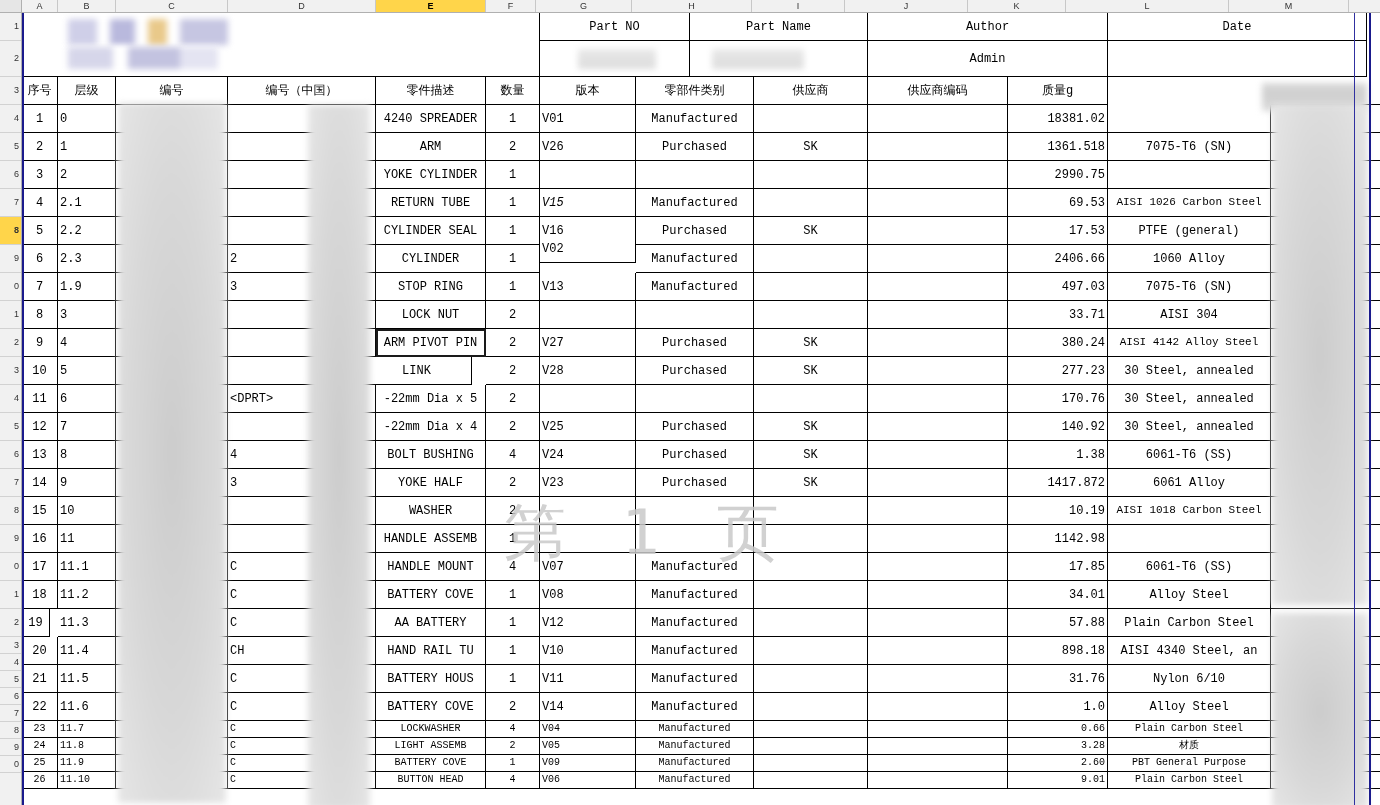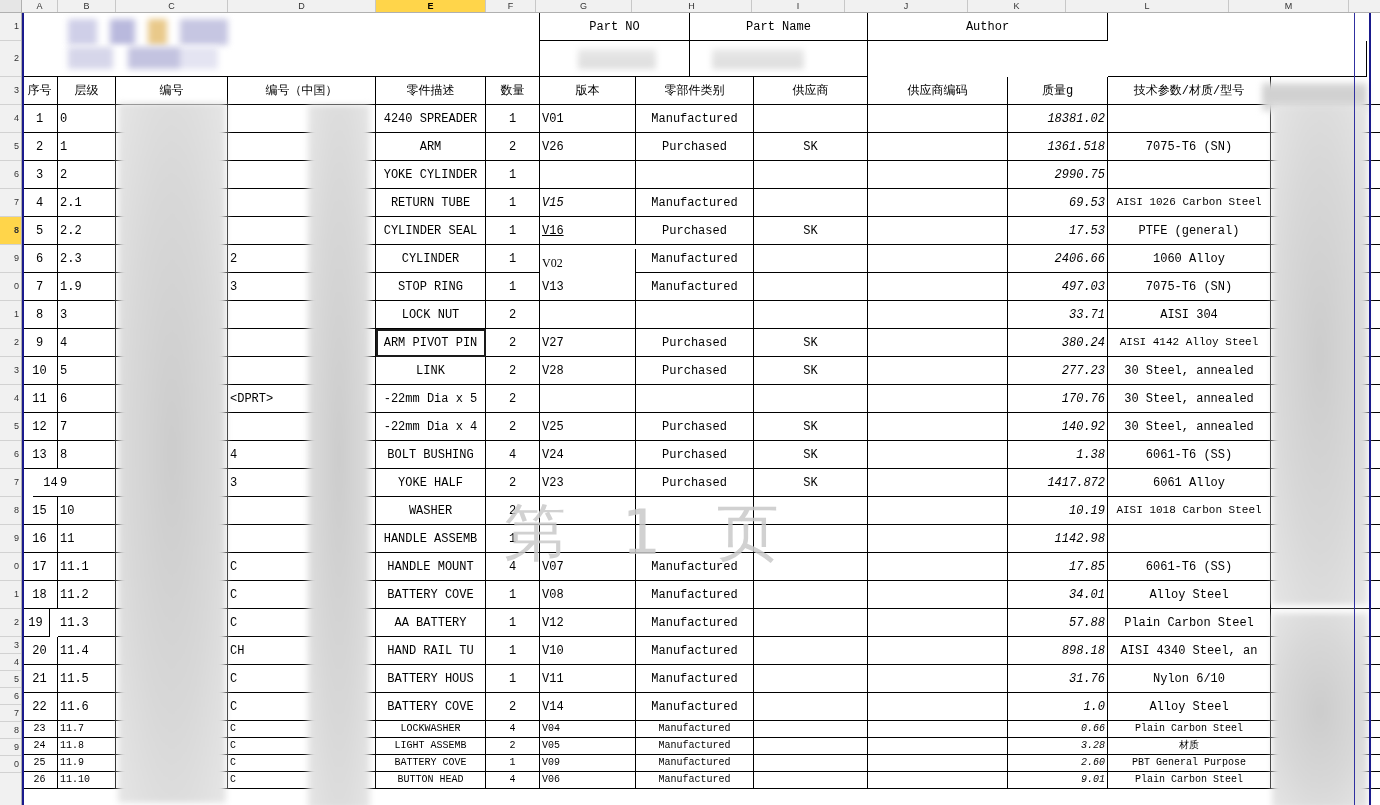--- a/index.html
+++ b/index.html
@@ -100,21 +100,21 @@
     white-space: nowrap;
     display: flex;
     align-items: center;
     font-family: "Liberation Mono", monospace;
     font-size: 12px;
     line-height: 1;
     padding: 0 2px;
   }
   .cell.c { justify-content: center; }
   .cell.l { justify-content: flex-start; }
-  .cell.r { justify-content: flex-end; font-style: italic; }
+  .cell.r { justify-content: flex-end; }
   .cell.hdr { font-size: 12px; }
   .cell.small { font-size: 11px; }
   .cell.tiny { font-size: 10px; }
 
   
   .print-border {
     position: absolute;
     left: 0;
     top: 0;
     width: 1345px;
@@ -241,37 +241,38 @@
     <div class="grid-area">
 
       <div class="print-border">
         <div class="print-border-inner"></div>
       </div>
 
       <div class="cell l" style="left:0;top:0;width:518px;height:64px"></div>
       <div class="cell c hdr" style="left:518px;top:0;width:150px;height:28px">Part NO</div>
       <div class="cell c hdr" style="left:846px;top:0;width:240px;height:28px">Author</div>
       <div class="cell c hdr" style="left:668px;top:0;width:178px;height:28px">Part Name</div>
+      <div class="cell c hdr" style="left:1086px;top:0;width:259px;height:28px">Date</div>
 
       <div class="cell c" style="left:518px;top:28px;width:150px;height:36px"></div>
       <div class="cell c" style="left:668px;top:28px;width:178px;height:36px"></div>
+      <div class="cell c hdr" style="left:846px;top:28px;width:240px;height:36px">Admin</div>
       <div class="cell c" style="left:1086px;top:28px;width:259px;height:36px"></div>
 
       <div class="cell c" style="left:0;top:64px;width:36px;height:28px">序号</div>
       <div class="cell c" style="left:36px;top:64px;width:58px;height:28px">层级</div>
       <div class="cell c" style="left:94px;top:64px;width:112px;height:28px">编号</div>
       <div class="cell c" style="left:206px;top:64px;width:148px;height:28px">编号（中国）</div>
       <div class="cell c" style="left:354px;top:64px;width:110px;height:28px">零件描述</div>
       <div class="cell c" style="left:464px;top:64px;width:54px;height:28px">数量</div>
       <div class="cell c" style="left:518px;top:64px;width:96px;height:28px">版本</div>
       <div class="cell c" style="left:614px;top:64px;width:118px;height:28px">零部件类别</div>
       <div class="cell c" style="left:732px;top:64px;width:114px;height:28px">供应商</div>
       <div class="cell c" style="left:846px;top:64px;width:140px;height:28px">供应商编码</div>
       <div class="cell c" style="left:986px;top:64px;width:100px;height:28px">质量g</div>
-      <div class="cell c" style="left:1086px;top:64px;width:163px;height:28px">技术参数/材质/型号</div>
       <div class="cell c" style="left:1249px;top:64px;width:120px;height:28px"></div>
 
       <div id="data-rows">
           <div class="cell c" style="left: 0px; top: 92px; width: 36px; height: 28px;">1</div>
           <div class="cell l" style="left: 36px; top: 92px; width: 58px; height: 28px;">0</div>
           <div class="cell l" style="left: 94px; top: 92px; width: 112px; height: 28px;"></div>
           <div class="cell l" style="left: 206px; top: 92px; width: 148px; height: 28px;"></div>
           <div class="cell c" style="left: 354px; top: 92px; width: 110px; height: 28px;">4240 SPREADER</div>
           <div class="cell c" style="left: 464px; top: 92px; width: 54px; height: 28px;">1</div>
           <div class="cell l" style="left: 518px; top: 92px; width: 96px; height: 28px;">V01</div>
@@ -332,21 +333,21 @@
           <div class="cell c" style="left: 846px; top: 204px; width: 140px; height: 28px;"></div>
           <div class="cell r" style="left: 986px; top: 204px; width: 100px; height: 28px;">17.53</div>
           <div class="cell c" style="left: 1086px; top: 204px; width: 163px; height: 28px;">PTFE (general)</div>
           <div class="cell c" style="left: 1249px; top: 204px; width: 120px; height: 28px;"></div>
           <div class="cell c" style="left: 0px; top: 232px; width: 36px; height: 28px;">6</div>
           <div class="cell l" style="left: 36px; top: 232px; width: 58px; height: 28px;">2.3</div>
           <div class="cell l" style="left: 94px; top: 232px; width: 112px; height: 28px;"></div>
           <div class="cell l" style="left: 206px; top: 232px; width: 148px; height: 28px;">2</div>
           <div class="cell c" style="left: 354px; top: 232px; width: 110px; height: 28px;">CYLINDER</div>
           <div class="cell c" style="left: 464px; top: 232px; width: 54px; height: 28px;">1</div>
-          <div class="cell l" style="left: 518px; top: 236px; width: 96px; height: 28px; font-family: Liberation Serif, serif;">V02</div>
+          <div class="cell l" style="left: 518px; top: 222px; width: 96px; height: 28px;">V02</div>
           <div class="cell c" style="left: 614px; top: 232px; width: 118px; height: 28px;">Manufactured</div>
           <div class="cell c" style="left: 732px; top: 232px; width: 114px; height: 28px;"></div>
           <div class="cell c" style="left: 846px; top: 232px; width: 140px; height: 28px;"></div>
           <div class="cell r" style="left: 986px; top: 232px; width: 100px; height: 28px;">2406.66</div>
           <div class="cell c" style="left: 1086px; top: 232px; width: 163px; height: 28px;">1060 Alloy</div>
           <div class="cell c" style="left: 1249px; top: 232px; width: 120px; height: 28px;"></div>
           <div class="cell c" style="left: 0px; top: 260px; width: 36px; height: 28px;">7</div>
           <div class="cell l" style="left: 36px; top: 260px; width: 58px; height: 28px;">1.9</div>
           <div class="cell l" style="left: 94px; top: 260px; width: 112px; height: 28px;"></div>
           <div class="cell l" style="left: 206px; top: 260px; width: 148px; height: 28px;">3</div>
@@ -382,21 +383,21 @@
           <div class="cell c" style="left: 614px; top: 316px; width: 118px; height: 28px;">Purchased</div>
           <div class="cell c" style="left: 732px; top: 316px; width: 114px; height: 28px;">SK</div>
           <div class="cell c" style="left: 846px; top: 316px; width: 140px; height: 28px;"></div>
           <div class="cell r" style="left: 986px; top: 316px; width: 100px; height: 28px;">380.24</div>
           <div class="cell c small" style="left: 1086px; top: 316px; width: 163px; height: 28px;">AISI 4142 Alloy Steel</div>
           <div class="cell c" style="left: 1249px; top: 316px; width: 120px; height: 28px;"></div>
           <div class="cell c" style="left: 0px; top: 344px; width: 36px; height: 28px;">10</div>
           <div class="cell l" style="left: 36px; top: 344px; width: 58px; height: 28px;">5</div>
           <div class="cell l" style="left: 94px; top: 344px; width: 112px; height: 28px;"></div>
           <div class="cell l" style="left: 206px; top: 344px; width: 148px; height: 28px;"></div>
-          <div class="cell c" style="left: 354px; top: 344px; width: 110px; height: 28px;">LINK</div>
+          <div class="cell c" style="left: 340px; top: 344px; width: 110px; height: 28px;">LINK</div>
           <div class="cell c" style="left: 464px; top: 344px; width: 54px; height: 28px;">2</div>
           <div class="cell l" style="left: 518px; top: 344px; width: 96px; height: 28px;">V28</div>
           <div class="cell c" style="left: 614px; top: 344px; width: 118px; height: 28px;">Purchased</div>
           <div class="cell c" style="left: 732px; top: 344px; width: 114px; height: 28px;">SK</div>
           <div class="cell c" style="left: 846px; top: 344px; width: 140px; height: 28px;"></div>
           <div class="cell r" style="left: 986px; top: 344px; width: 100px; height: 28px;">277.23</div>
           <div class="cell c" style="left: 1086px; top: 344px; width: 163px; height: 28px;">30 Steel, annealed</div>
           <div class="cell c" style="left: 1249px; top: 344px; width: 120px; height: 28px;"></div>
           <div class="cell c" style="left: 0px; top: 372px; width: 36px; height: 28px;">11</div>
           <div class="cell l" style="left: 36px; top: 372px; width: 58px; height: 28px;">6</div>
@@ -430,21 +431,21 @@
           <div class="cell l" style="left: 206px; top: 428px; width: 148px; height: 28px;">4</div>
           <div class="cell c" style="left: 354px; top: 428px; width: 110px; height: 28px;">BOLT BUSHING</div>
           <div class="cell c" style="left: 464px; top: 428px; width: 54px; height: 28px;">4</div>
           <div class="cell l" style="left: 518px; top: 428px; width: 96px; height: 28px;">V24</div>
           <div class="cell c" style="left: 614px; top: 428px; width: 118px; height: 28px;">Purchased</div>
           <div class="cell c" style="left: 732px; top: 428px; width: 114px; height: 28px;">SK</div>
           <div class="cell c" style="left: 846px; top: 428px; width: 140px; height: 28px;"></div>
           <div class="cell r" style="left: 986px; top: 428px; width: 100px; height: 28px;">1.38</div>
           <div class="cell c" style="left: 1086px; top: 428px; width: 163px; height: 28px;">6061-T6 (SS)</div>
           <div class="cell c" style="left: 1249px; top: 428px; width: 120px; height: 28px;"></div>
-          <div class="cell c" style="left: 11px; top: 456px; width: 36px; height: 28px;">14</div>
+          <div class="cell c" style="left: 0px; top: 456px; width: 36px; height: 28px;">14</div>
           <div class="cell l" style="left: 36px; top: 456px; width: 58px; height: 28px;">9</div>
           <div class="cell l" style="left: 94px; top: 456px; width: 112px; height: 28px;"></div>
           <div class="cell l" style="left: 206px; top: 456px; width: 148px; height: 28px;">3</div>
           <div class="cell c" style="left: 354px; top: 456px; width: 110px; height: 28px;">YOKE  HALF</div>
           <div class="cell c" style="left: 464px; top: 456px; width: 54px; height: 28px;">2</div>
           <div class="cell l" style="left: 518px; top: 456px; width: 96px; height: 28px;">V23</div>
           <div class="cell c" style="left: 614px; top: 456px; width: 118px; height: 28px;">Purchased</div>
           <div class="cell c" style="left: 732px; top: 456px; width: 114px; height: 28px;">SK</div>
           <div class="cell c" style="left: 846px; top: 456px; width: 140px; height: 28px;"></div>
           <div class="cell r" style="left: 986px; top: 456px; width: 100px; height: 28px;">1417.872</div>

